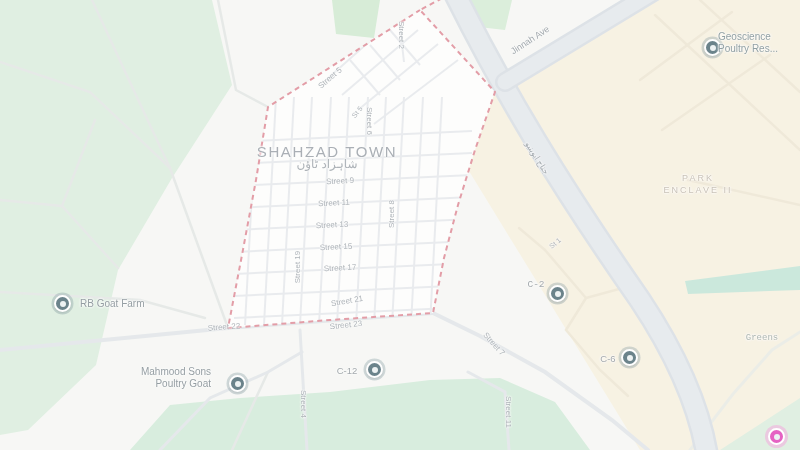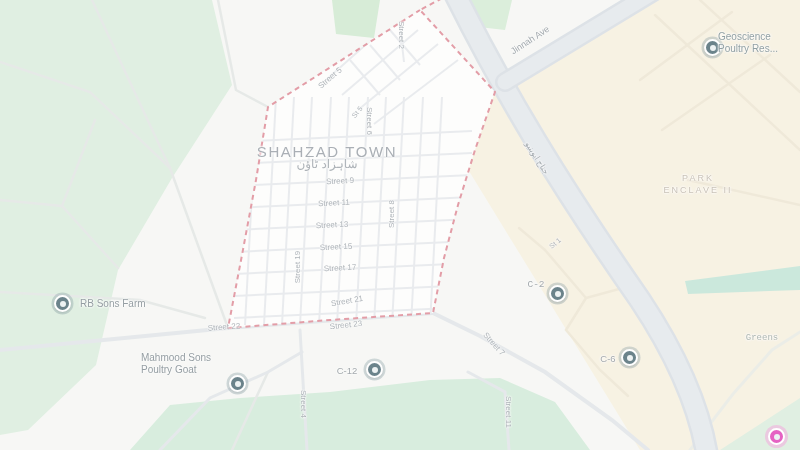--- a/index.html
+++ b/index.html
@@ -163,23 +163,23 @@
         <span class="dot"></span>
       </div>
   <div class="lbl poi-lbl teal two-line" style="left:718px;top:31px;">
     <div>Geoscience</div>
     <div>Poultry Res...</div>
   </div>
 
   <div class="poi" style="left:54px;top:295px;">
         <span class="dot"></span>
       </div>
-  <div class="lbl poi-lbl" style="left:80px;top:303px;transform:translateY(-50%);">RB Sons Farm</div>
-
-  <div class="lbl poi-lbl two-line" style="left:176px;top:364px;transform:translate(-50%,-50%);text-align:left;">
+  <div class="lbl poi-lbl" style="left:80px;top:303px;transform:translateY(-50%);">RB Goat Farm</div>
+
+  <div class="lbl poi-lbl two-line" style="left:176px;top:378px;transform:translate(-50%,-50%);text-align:right;">
     <div>Mahmood Sons</div>
     <div>Poultry Goat</div>
   </div>
   <div class="poi" style="left:229px;top:375px;">
         <span class="dot"></span>
       </div>
 
   <div class="lbl sector-lbl" style="left:347px;top:370px;transform:translate(-50%,-50%);text-align:center;">C-12</div>
   <div class="poi" style="left:366px;top:361px;">
         <span class="dot"></span>

